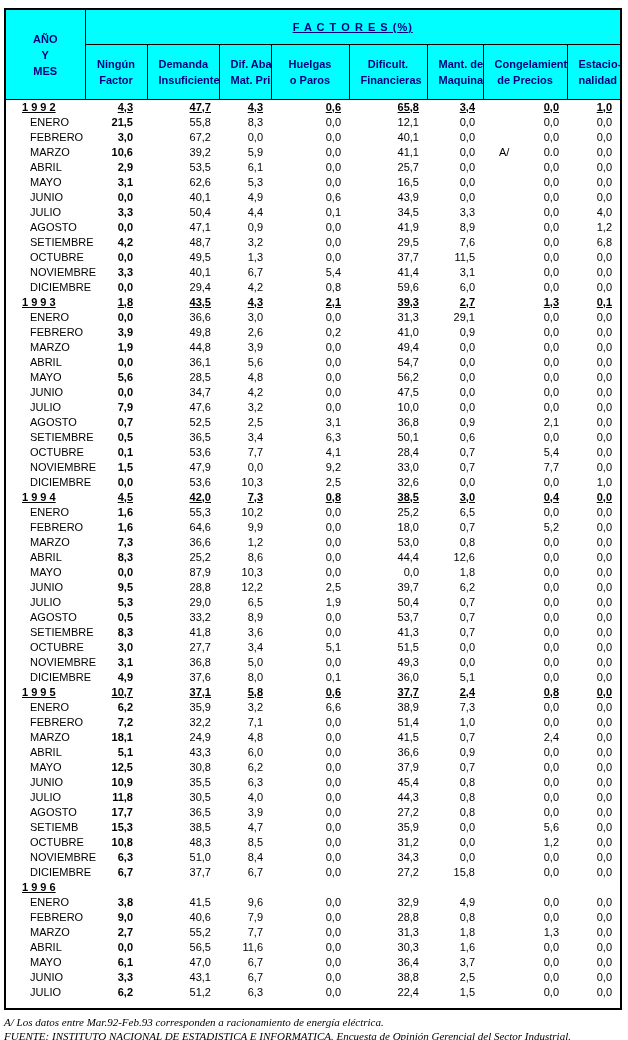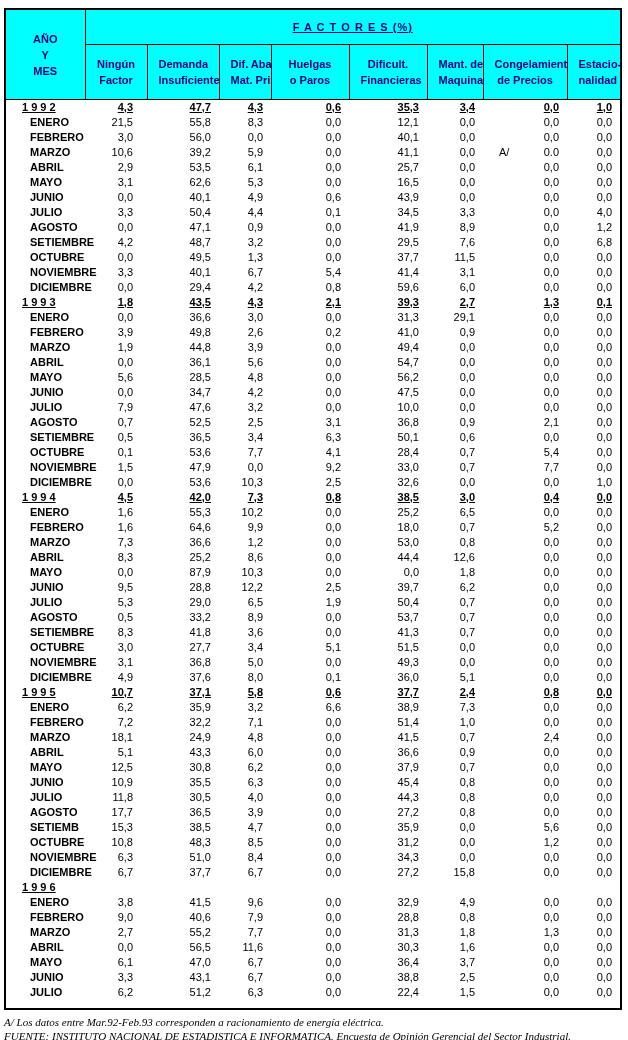--- a/index.html
+++ b/index.html
@@ -33,28 +33,28 @@
   }
   th.corner { line-height: 16px; }
   th.group-hdr { height: 17px; letter-spacing: 1px; text-decoration: underline; }
   th.col-hdr { height: 27px; line-height: 16px; }
   tbody td {
     font-size: 11px; height: 15px; line-height: 15px;
     padding: 0 8px 0 0; text-align: right;
     white-space: nowrap; overflow: visible;
   }
   tbody td.label {
-    text-align: left; padding: 0 0 0 24px; font-weight: bold;
+    text-align: left; padding: 0 0 0 24px;
   }
   tr.year-row td.label { padding-left: 16px; }
   tr.year-row td {
     font-weight: bold; text-decoration: underline;
   }
   tr.year-row td.empty { text-decoration: none; }
-  td.c1 { padding-right: 14px; }
+  td.c1 { padding-right: 14px; font-weight: bold; }
   td.note-cell { padding: 0 8px 0 16px; }
   td.note-cell .note-mark { float: left; text-decoration: none; font-weight: normal; }
   tr.spacer td { height: 9px; text-decoration: none; }
   .footnotes { margin: 5px 0 0 4px; font-family: "Liberation Serif", serif; }
   .footnote {
     font-style: italic; font-size: 11px; line-height: 14px; white-space: nowrap;
   }
 </style>
 </head>
 <body>
@@ -94,40 +94,40 @@
         <th class="col-hdr"><span>Estacio-</span><br><span>nalidad</span></th>
       </tr>
     </thead>
     <tbody id="table-body">
         <tr class="year-row">
           <td class="label">1 9 9 2</td>
           <td class="c1">4,3</td>
           <td class="c2">47,7</td>
           <td class="c3">4,3</td>
           <td class="c4">0,6</td>
-          <td class="c5">35,3</td>
+          <td class="c5">65,8</td>
           <td class="c6">3,4</td>
           <td class="c7">0,0</td>
           <td class="c8">1,0</td>
         </tr>
         <tr>
           <td class="label">ENERO</td>
           <td class="c1">21,5</td>
           <td class="c2">55,8</td>
           <td class="c3">8,3</td>
           <td class="c4">0,0</td>
           <td class="c5">12,1</td>
           <td class="c6">0,0</td>
           <td class="c7">0,0</td>
           <td class="c8">0,0</td>
         </tr>
         <tr>
           <td class="label">FEBRERO</td>
           <td class="c1">3,0</td>
-          <td class="c2">56,0</td>
+          <td class="c2">67,2</td>
           <td class="c3">0,0</td>
           <td class="c4">0,0</td>
           <td class="c5">40,1</td>
           <td class="c6">0,0</td>
           <td class="c7">0,0</td>
           <td class="c8">0,0</td>
         </tr>
         <tr>
           <td class="label">MARZO</td>
           <td class="c1">10,6</td>

